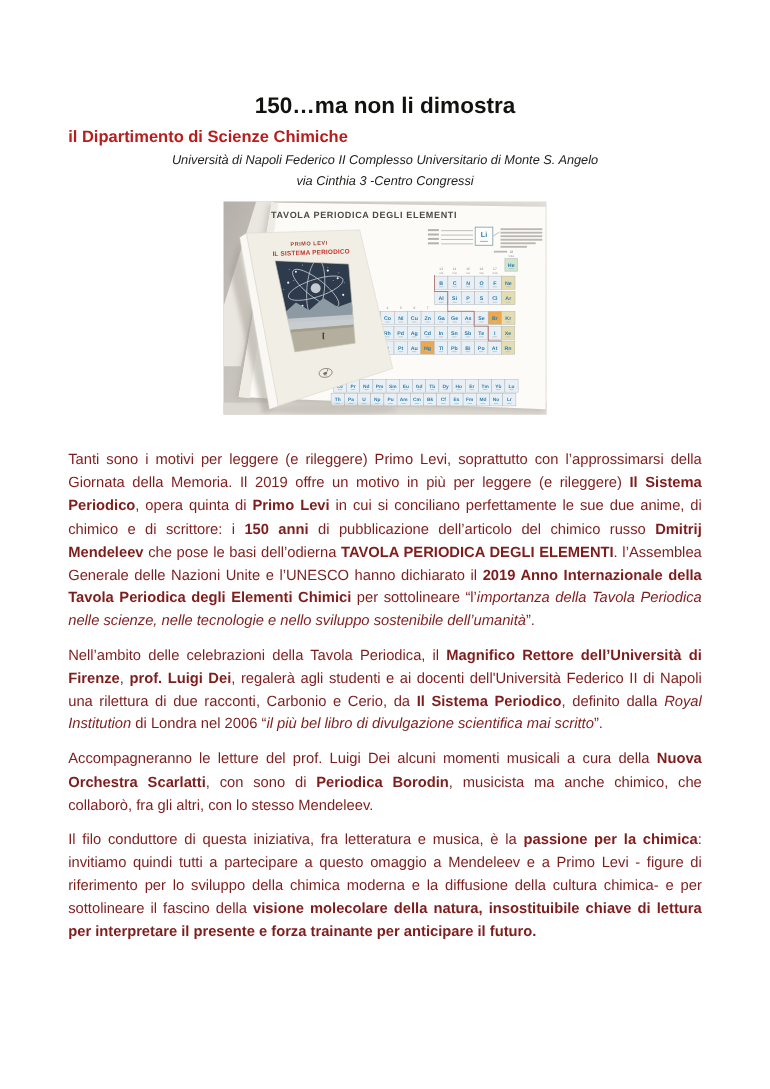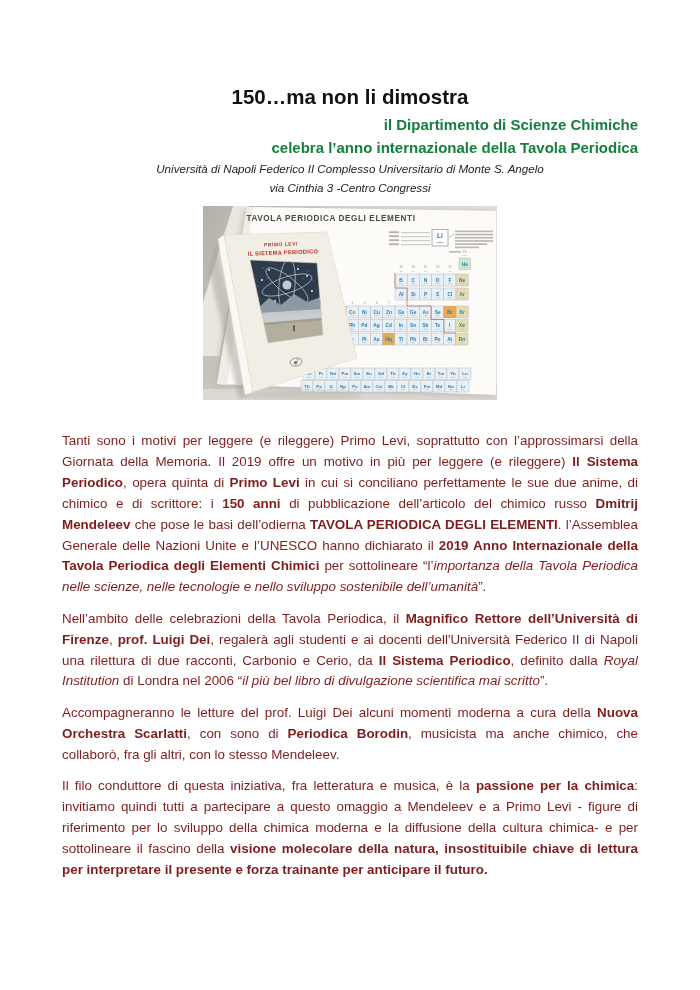--- a/index.html
+++ b/index.html
@@ -7,21 +7,21 @@
     width:700px;height:990px;box-sizing:border-box;
     padding:84px 62px 0;background:#ffffff;
     font-family:"Liberation Sans",sans-serif;color:#1c1c1a;
     position:relative;overflow:hidden;
   }
   .title{
     text-align:center;font-size:20.5px;font-weight:700;color:#121210;
     margin:0 0 4px;line-height:25px;
   }
   .sub{
-    text-align:right;font-size:15px;font-weight:700;color:#15803d;
+    text-align:left;font-size:15px;font-weight:700;color:#b91c1c;
     line-height:23px;
   }
   .venue{
     text-align:center;font-size:11.6px;font-style:italic;color:#222220;
     line-height:19px;
   }
   .photo-wrap{
     width:294px;height:194px;margin:9px auto 0;
   }
   .body{
@@ -33,21 +33,20 @@
   .i{font-style:italic;}
   svg text{font-family:"Liberation Sans",sans-serif;}
 </style>
 </head>
 <body>
 
 <div class="page">
 
   <h1 class="title">150…ma non li dimostra</h1>
   <div class="sub">il Dipartimento di Scienze Chimiche</div>
-  <div class="sub">celebra l’anno internazionale della Tavola Periodica</div>
   <div class="venue">Università di Napoli Federico II Complesso Universitario di Monte S. Angelo</div>
   <div class="venue">via Cinthia 3 -Centro Congressi</div>
 
   <div class="photo-wrap">
     <svg width="294" height="194" viewBox="0 0 294 194">
       <defs>
         <filter id="f1" x="-40%" y="-40%" width="180%" height="180%">
             <feGaussianBlur stdDeviation="2"></feGaussianBlur>
           </filter>
         <filter id="f2" x="-40%" y="-40%" width="180%" height="180%">
@@ -536,17 +535,17 @@
           <circle cx="2.3" cy="-2.4" r="0.5" fill="#6a655e" stroke="none"></circle>
           <path d="M-1,1.4 L-1.2,2.6 M0.2,1.5 L0.2,2.7" stroke-width="0.4"></path>
         </g>
       </g>
     </svg>
   </div>
 
   <div class="body">
       <p><span class="">Tanti sono i motivi per leggere (e rileggere) Primo Levi, soprattutto con l’approssimarsi della Giornata della Memoria. Il 2019 offre un motivo in più per leggere (e rileggere) </span><span class="b">Il Sistema Periodico</span><span class="">, opera quinta di </span><span class="b">Primo Levi</span><span class=""> in cui si conciliano perfettamente le sue due anime, di chimico e di scrittore: i </span><span class="b">150 anni</span><span class=""> di pubblicazione dell’articolo del chimico russo </span><span class="b">Dmitrij Mendeleev</span><span class=""> che pose le basi dell’odierna </span><span class="b">TAVOLA PERIODICA DEGLI ELEMENTI</span><span class="">. l’Assemblea Generale delle Nazioni Unite e l’UNESCO hanno dichiarato il </span><span class="b">2019 Anno Internazionale della Tavola Periodica degli Elementi Chimici</span><span class=""> per sottolineare “l’</span><span class="i">importanza della Tavola Periodica nelle scienze, nelle tecnologie e nello sviluppo sostenibile dell’umanità</span><span class="">”.</span></p>
       <p><span class="">Nell’ambito delle celebrazioni della Tavola Periodica, il </span><span class="b">Magnifico Rettore dell’Università di Firenze</span><span class="">, </span><span class="b">prof. Luigi Dei</span><span class="">, regalerà agli studenti e ai docenti dell'Università Federico II di Napoli una rilettura di due racconti, Carbonio e Cerio, da </span><span class="b">Il Sistema Periodico</span><span class="">, definito dalla </span><span class="i">Royal Institution</span><span class=""> di Londra nel 2006 “</span><span class="i">il più bel libro di divulgazione scientifica mai scritto</span><span class="">”.</span></p>
-      <p><span class="">Accompagneranno le letture del prof. Luigi Dei alcuni momenti moderna a cura della </span><span class="b">Nuova Orchestra Scarlatti</span><span class="">, con sono di </span><span class="b">Periodica Borodin</span><span class="">, musicista ma anche chimico, che collaborò, fra gli altri, con lo stesso Mendeleev.</span></p>
+      <p><span class="">Accompagneranno le letture del prof. Luigi Dei alcuni momenti musicali a cura della </span><span class="b">Nuova Orchestra Scarlatti</span><span class="">, con sono di </span><span class="b">Periodica Borodin</span><span class="">, musicista ma anche chimico, che collaborò, fra gli altri, con lo stesso Mendeleev.</span></p>
       <p><span class="">Il filo conduttore di questa iniziativa, fra letteratura e musica, è la </span><span class="b">passione per la chimica</span><span class="">: invitiamo quindi tutti a partecipare a questo omaggio a Mendeleev e a Primo Levi - figure di riferimento per lo sviluppo della chimica moderna e la diffusione della cultura chimica- e per sottolineare il fascino della </span><span class="b">visione molecolare della natura, insostituibile chiave di lettura per interpretare il presente e forza trainante per anticipare il futuro.</span></p>
     </div>
 
 </div>
 
 </body></html>

